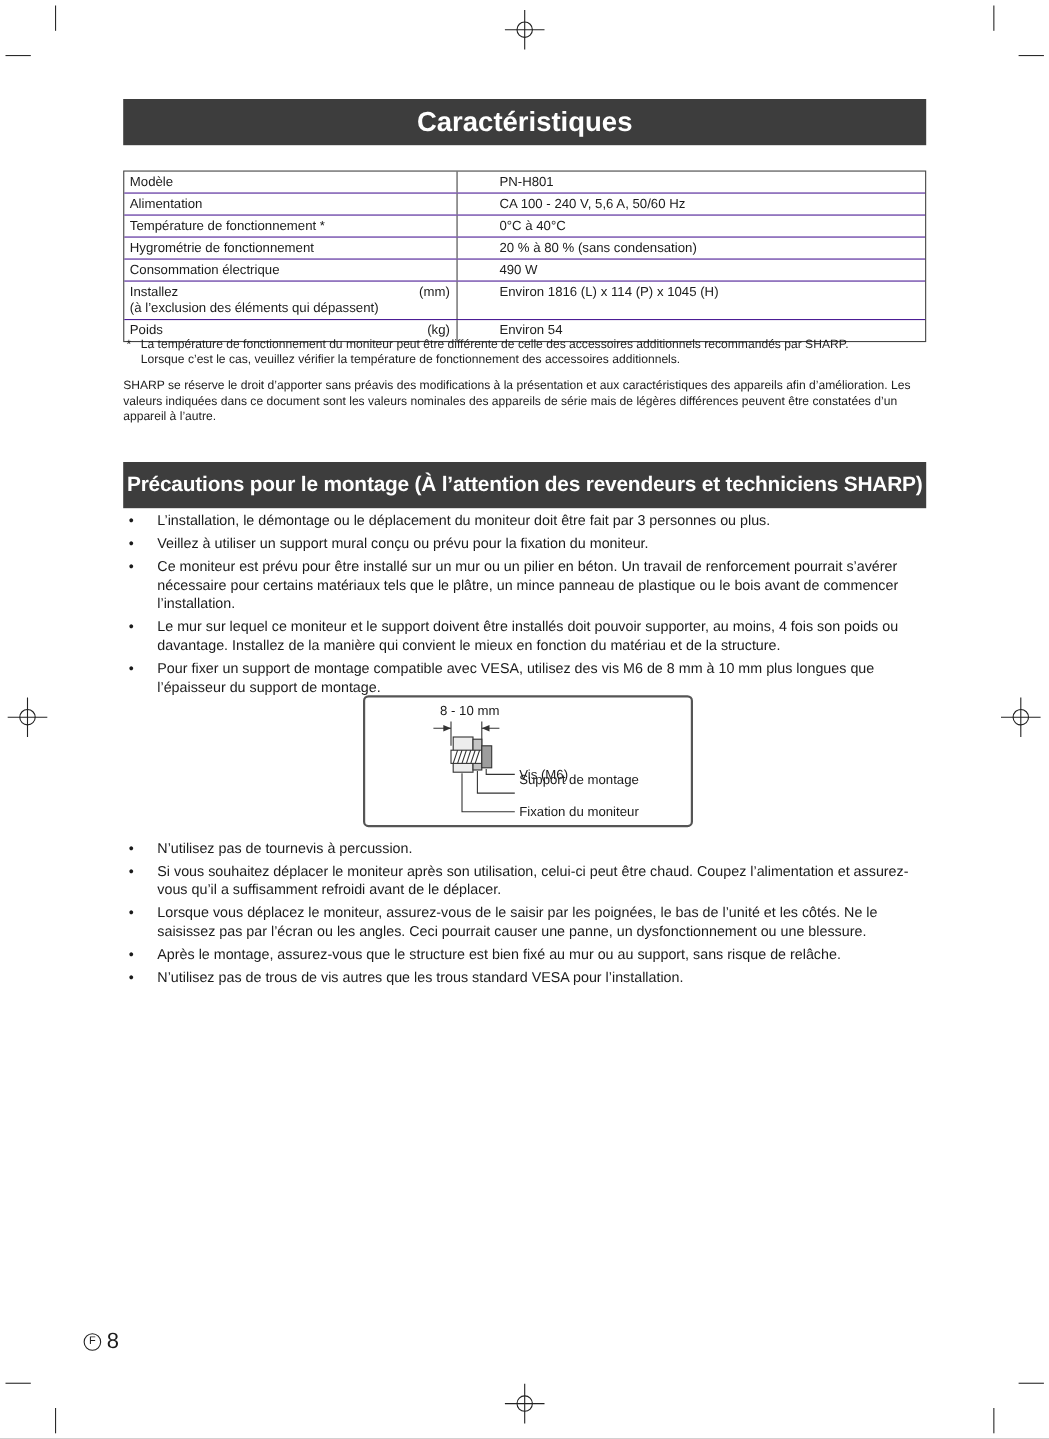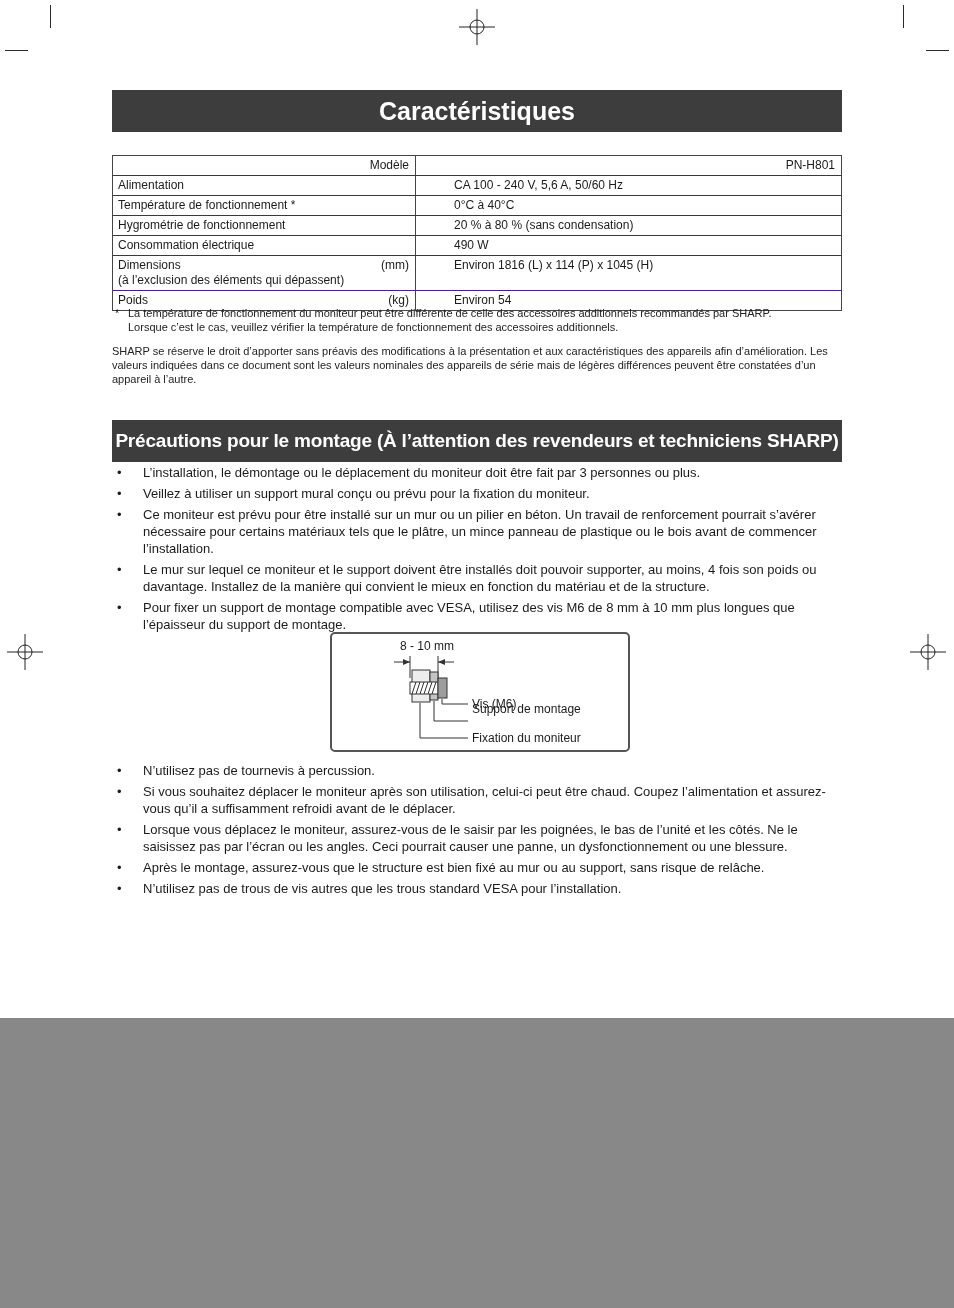--- a/index.html
+++ b/index.html
@@ -1,19 +1,19 @@
 <!DOCTYPE html>
 <html><head>
 <meta charset="utf-8">
 <style>
   * { margin:0; padding:0; box-sizing:border-box; }
   html,body { background:#888; }
   .page {
     position:relative;
-    width:954px; height:1018px;
+    width:954px; height:1308px;
     background:#ffffff;
     font-family:"Liberation Sans", sans-serif;
     color:#1b1b1b;
     overflow:hidden;
     margin:0 auto;
   }
   
   .trim { position:absolute; background:#2a2a2a; }
   .trim.v { width:1px; height:23px; }
   .trim.h { width:23px; height:1px; }
@@ -27,21 +27,21 @@
   }
   .bar1 { top:90px; font-size:25px; }
   .bar2 { top:420px; font-size:19px; white-space:nowrap; letter-spacing:-0.2px; }
   
   .spec-table {
     position:absolute; top:155px; left:112px; width:730px;
     border:1px solid #444;
     font-size:12px; line-height:15px;
   }
   .trow { display:flex; border-top:1px solid #4c1d95; }
-  .trow:first-child { border-top:none;text-align:right; }
+  .trow:first-child { border-top:none; }
   .tlabel { width:303px; border-right:1px solid #444; padding:2px 6px 2px 5px; }
   .tvalue { flex:1; padding:2px 6px;margin-left:32px; }
   .lr { display:flex; justify-content:space-between; }
   
   .footnote {
     position:absolute; left:112px; top:306px; width:730px;
     font-size:11px; line-height:14px; display:flex; color:#222;
   }
   .fstar { width:16px; padding-left:3px; }
   .ftext { flex:1; white-space:pre-line; }
@@ -131,21 +131,21 @@
       <div class="tlabel">Hygrométrie de fonctionnement</div>
       <div class="tvalue">20 % à 80 % (sans condensation)</div>
     </div>
     <div class="trow">
       <div class="tlabel">Consommation électrique</div>
       <div class="tvalue">490 W</div>
     </div>
     <div class="trow">
       <div class="tlabel">
         <div class="lr">
-          <span>Dimensions</span>
+          <span>Installez</span>
           <span>(mm)</span>
         </div>
         <div>(à l’exclusion des éléments qui dépassent)</div>
       </div>
       <div class="tvalue">Environ 1816 (L) x 114 (P) x 1045 (H)</div>
     </div>
     <div class="trow">
       <div class="tlabel">
         <div class="lr">
           <span>Poids</span>

